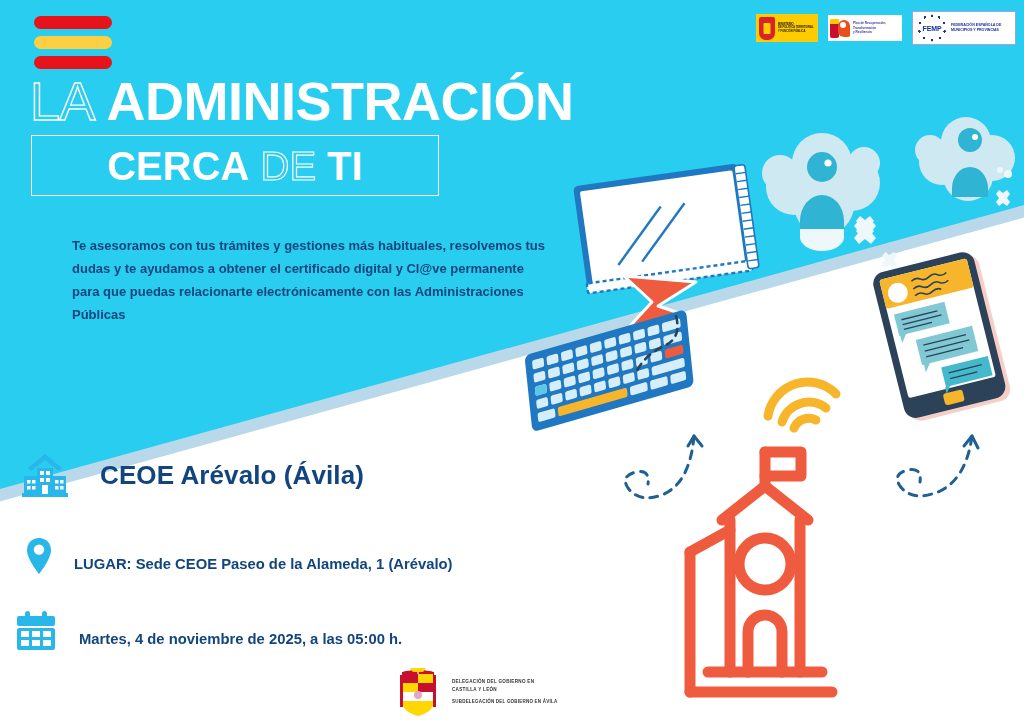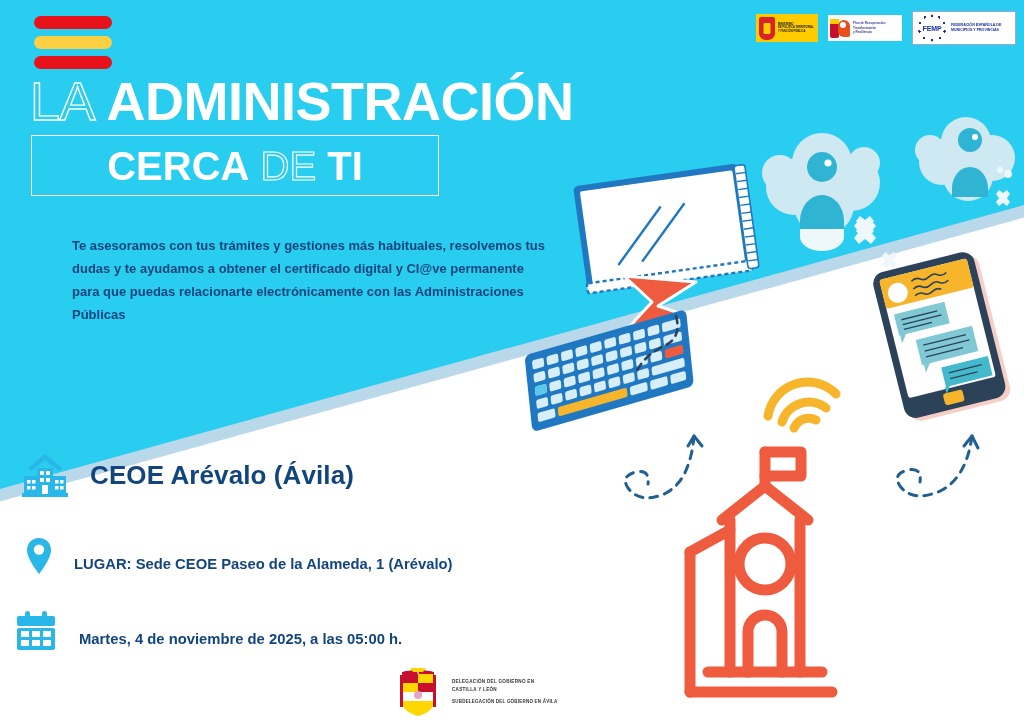--- a/index.html
+++ b/index.html
@@ -142,21 +142,21 @@
 
   
   .body-copy{
     position:absolute; left:72px; top:234px; width:478px;
     color:#12457e; font-weight:700; font-size:13px; line-height:1.78;
   }
 
   
   .venue-row{
     position:absolute; left:20px; top:452px;
-    display:flex; align-items:center; gap:20px;
+    display:flex; align-items:center; gap:30px;
   }
   .venue-title{ color:#12457e; font-weight:700; font-size:26px; letter-spacing:.1px; }
 
   .info-row{ position:absolute; display:flex; align-items:center; gap:22px; }
   .info-row.lugar{ left:26px; top:537px; }
   .info-row.fecha{ left:15px; top:610px; }
   .info-text{ color:#12457e; font-weight:700; font-size:14.8px;margin-top:16px; }
 
   
   .bottom-logo{

